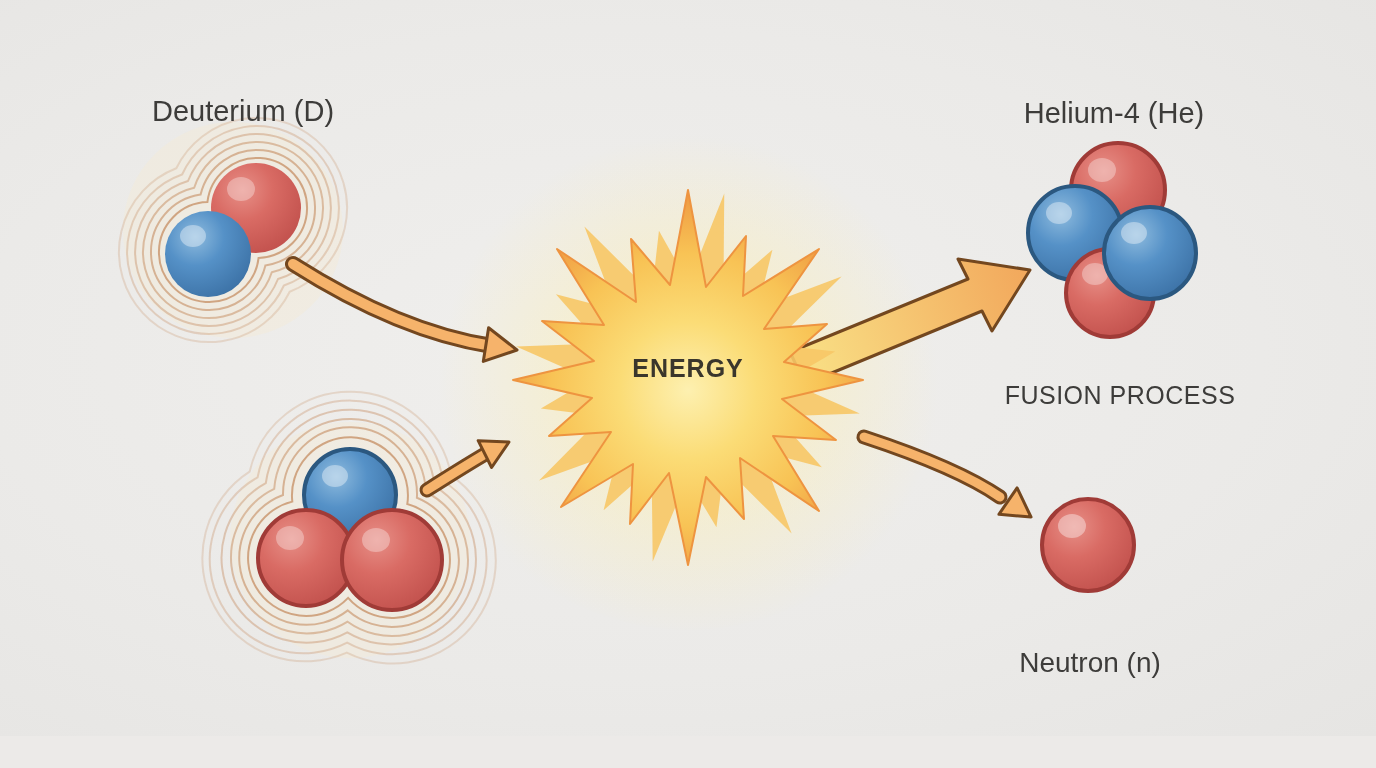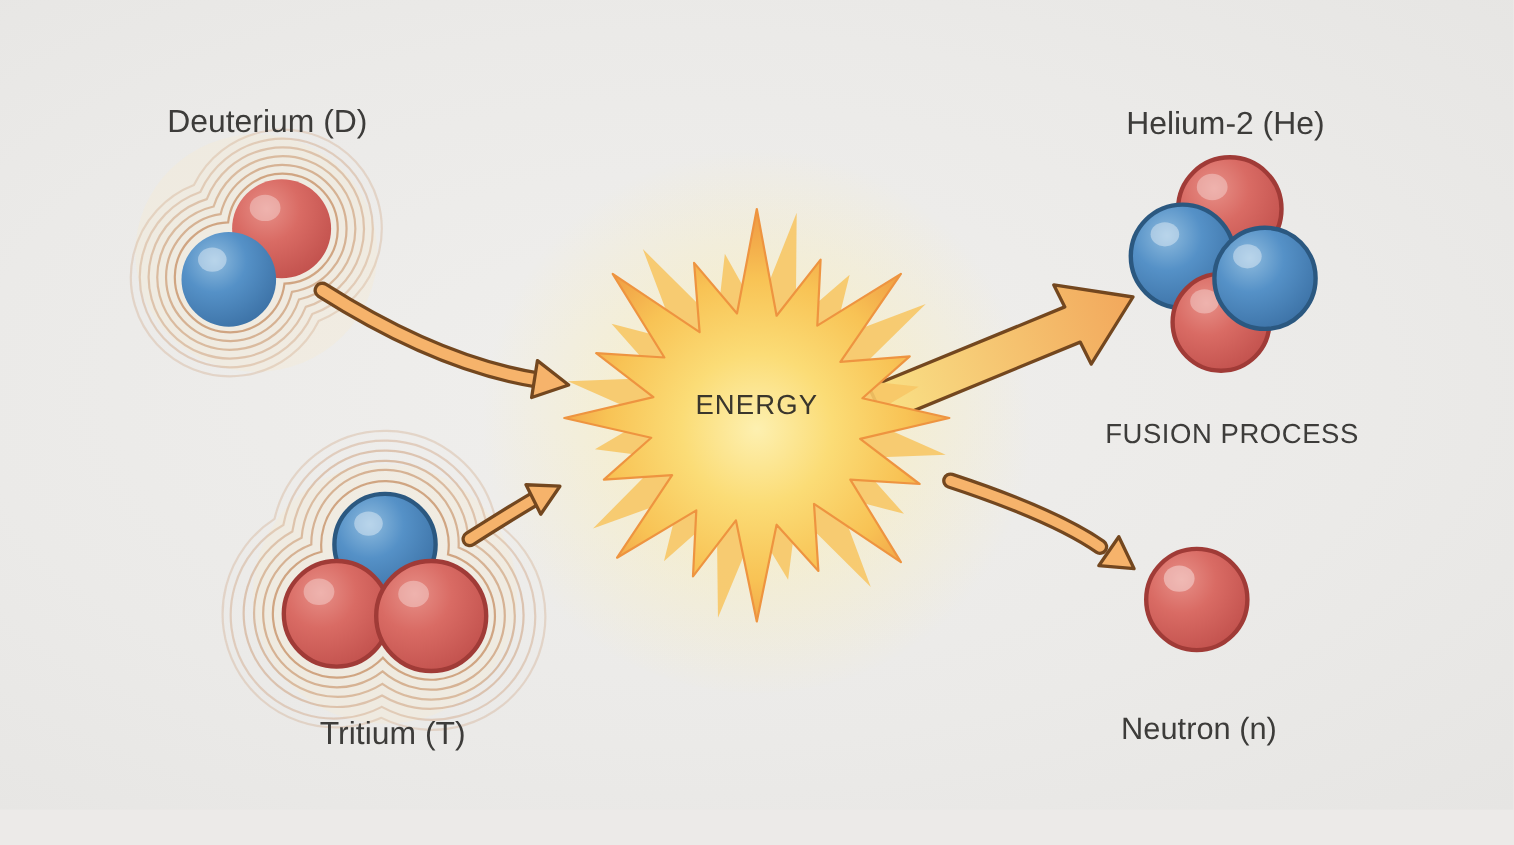--- a/index.html
+++ b/index.html
@@ -14,21 +14,21 @@
   }
   .stage > svg{position:absolute;left:0;top:0;}
   .label{
     position:absolute;text-align:center;color:#3d3c3a;
     font-weight:500;line-height:1.2;white-space:nowrap;
   }
   .label span{display:block;}
   .lbl-deuterium{left:83px;top:94px;width:320px;font-size:29px;}
   .lbl-heat{left:44px;top:352px;width:320px;font-size:25px;line-height:32px;letter-spacing:.5px;}
   .lbl-tritium{left:197px;top:650px;width:320px;font-size:29px;}
-  .lbl-energy{left:528px;top:352px;width:320px;font-size:25px;line-height:33px;letter-spacing:1px;color:#3a362c;}
+  .lbl-energy{left:528px;top:352px;width:320px;font-size:25px;line-height:33px;letter-spacing:1px;color:#3a362c;font-weight:bold;}
   .lbl-helium{left:954px;top:96px;width:320px;font-size:29px;}
   .lbl-fusion{left:960px;top:380px;width:320px;font-size:25px;letter-spacing:.5px;}
   .lbl-neutron{left:930px;top:614px;width:320px;font-size:28px;margin-top:32px;}
 </style>
 </head>
 <body>
 
 <div class="stage">
 
 <svg width="1376" height="768" viewBox="0 0 1376 768">
@@ -136,25 +136,24 @@
 
   <g>
     <circle cx="1088" cy="545" r="46" fill="url(#redG)" stroke="#a03b37" stroke-width="4"></circle>
     <ellipse cx="1072" cy="526" rx="14" ry="12" fill="#ffffff" opacity="0.38"></ellipse>
   </g>
 </svg>
 
 <div class="label lbl-deuterium">Deuterium (D)</div>
 
 
-<div class="label lbl-tritium">Tritium (T)</div>
 
 <div class="label lbl-energy">
   <span>ENERGY</span>
 </div>
 
-<div class="label lbl-helium">Helium-2 (He)</div>
+<div class="label lbl-helium">Helium-4 (He)</div>
 
 <div class="label lbl-fusion">FUSION PROCESS</div>
 
 <div class="label lbl-neutron">Neutron (n)</div>
 
 </div>
 
 </body></html>

